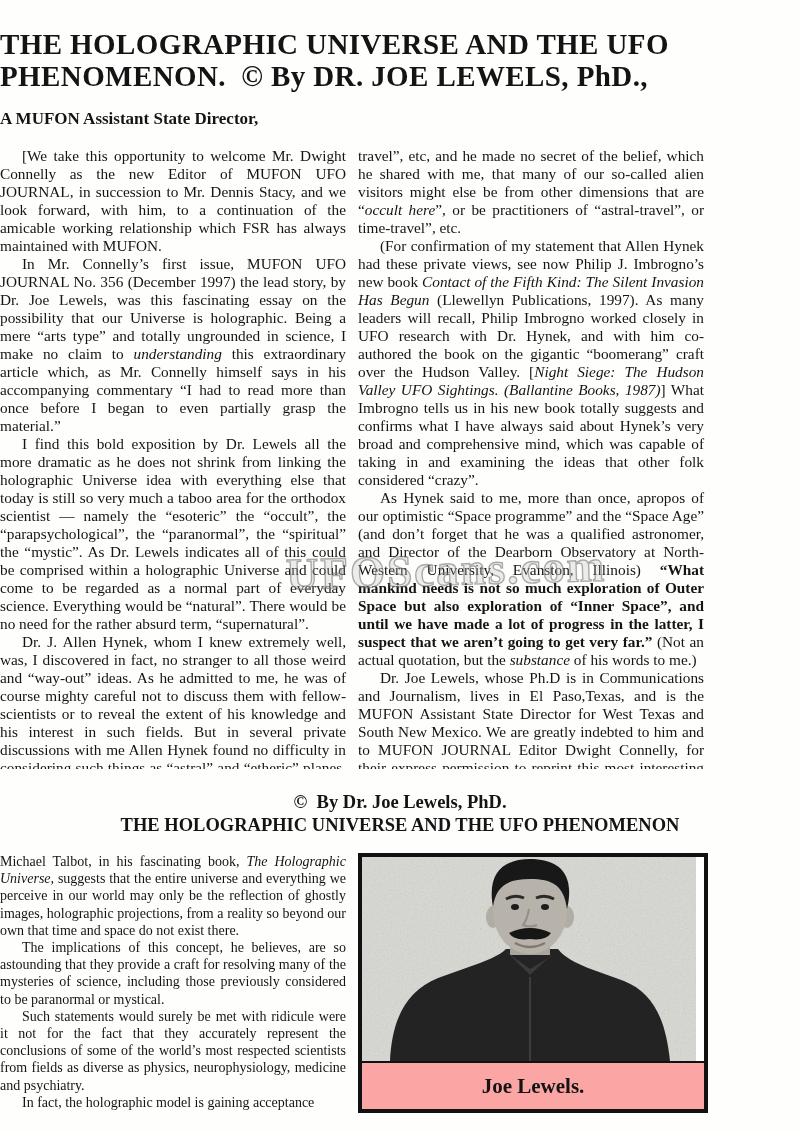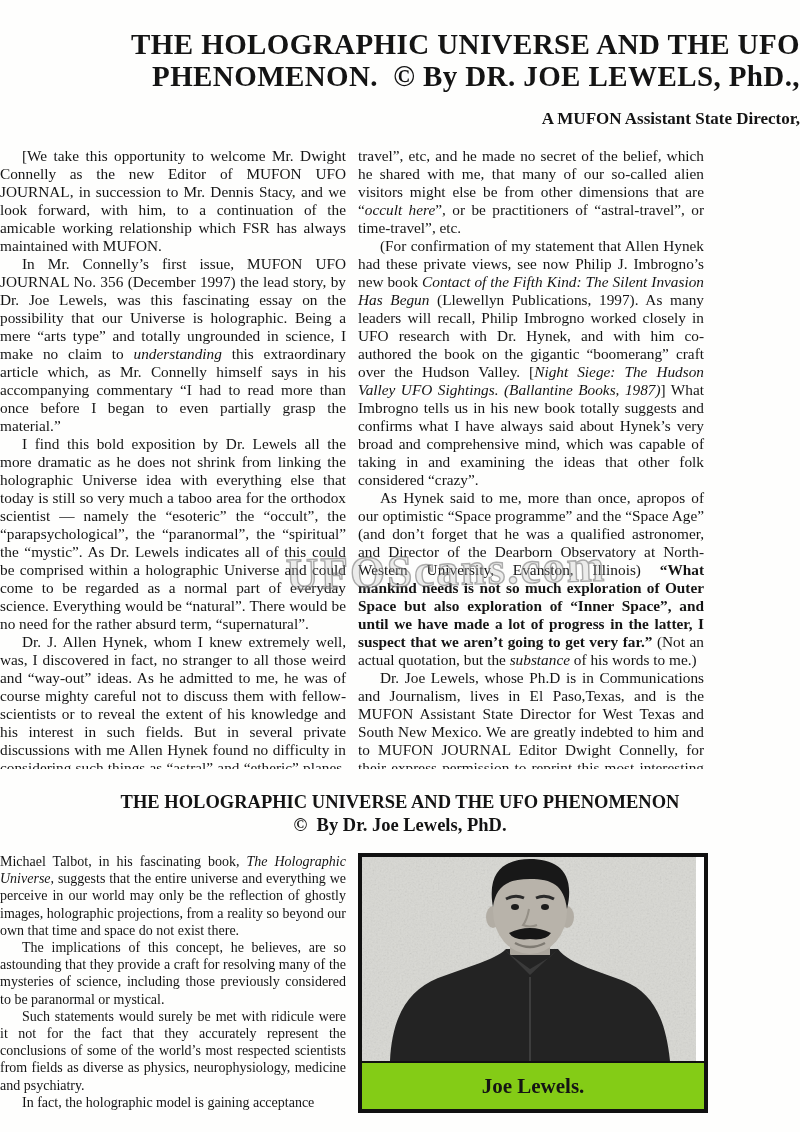--- a/index.html
+++ b/index.html
@@ -2,21 +2,21 @@
 <html><head>
 <meta charset="utf-8">
 <style>
   html,body{margin:0;padding:0;background:#e9e9e9;}
   .page{
     position:relative;width:800px;height:1132px;margin:0 auto;
     background:#fefefd;color:#141414;overflow:hidden;
     font-family:"Liberation Serif","DejaVu Serif",serif;
   }
   
-  .header{text-align:right;padding-top:28px;}
+  .header{text-align:left;padding-top:28px;}
   .title{font-weight:bold;font-size:29px;line-height:32px;letter-spacing:.4px;}
   .subtitle{font-weight:bold;font-size:17px;margin-top:17px;}
   
   .columns{display:flex;gap:12px;margin-right:49px;}
   .col{width:346px;text-align:justify;}
   .intro{margin-top:18px;height:622px;overflow:hidden;}
   .intro .col{font-size:15.3px;line-height:18px;}
   .col p{margin:0;text-indent:22px;}
   .col p.noindent{text-indent:0;}
   .i{font-style:italic;}
@@ -26,21 +26,21 @@
   
   .article{margin-top:16px;height:266px;overflow:hidden;}
   .article .col{font-size:14px;line-height:17.2px;}
   
   .photo-frame{
     margin:0;width:342px;height:252px;border:4px solid #111;
     background:#fff;display:flex;flex-direction:column;
   }
   .photo-frame svg{display:block;flex:0 0 auto;}
   .photo-caption{
-    flex:1;border-top:2px solid #111;background:#84cc16;
+    flex:1;border-top:2px solid #111;background:#fca5a5;
     font-weight:bold;font-size:21px;text-align:center;
     display:flex;align-items:center;justify-content:center;
   }
   
   .watermark{
     position:absolute;left:286px;top:544px;
     font-size:45px;font-weight:bold;letter-spacing:2px;
     color:rgba(190,190,190,0.28);
     -webkit-text-stroke:1.4px rgba(110,110,110,0.55);
     transform:rotate(-1.6deg);
@@ -69,22 +69,22 @@
       </div>
     <div class="col">
         <p class="noindent"><span>travel”, etc, and he made no secret of the belief, which he shared with me, that many of our so-called alien visitors might else be from other dimensions that are “</span><span class="i">occult here</span><span>”, or be practitioners of “astral-travel”, or time-travel”, etc.</span></p>
         <p><span>(For confirmation of my statement that Allen Hynek had these private views, see now Philip J. Imbrogno’s new book </span><span class="i">Contact of the Fifth Kind: The Silent Invasion Has Begun</span><span> (Llewellyn Publications, 1997). As many leaders will recall, Philip Imbrogno worked closely in UFO research with Dr. Hynek, and with him co-authored the book on the gigantic “boomerang” craft over the Hudson Valley. [</span><span class="i">Night Siege: The Hudson Valley UFO Sightings. (Ballantine Books, 1987)</span><span>] What Imbrogno tells us in his new book totally suggests and confirms what I have always said about Hynek’s very broad and comprehensive mind, which was capable of taking in and examining the ideas that other folk considered “crazy”.</span></p>
         <p><span>As Hynek said to me, more than once, apropos of our optimistic “Space programme” and the “Space Age” (and don’t forget that he was a qualified astronomer, and Director of the Dearborn Observatory at North-Western University, Evanston, Illinois) </span><span class="b">“What mankind needs is not so much exploration of Outer Space but also exploration of “Inner Space”, and until we have made a lot of progress in the latter, I suspect that we aren’t going to get very far.”</span><span> (Not an actual quotation, but the </span><span class="i">substance</span><span> of his words to me.)</span></p>
         <p><span>Dr. Joe Lewels, whose Ph.D is in Communications and Journalism, lives in El Paso,Texas, and is the MUFON Assistant State Director for West Texas and South New Mexico. We are greatly indebted to him and to MUFON JOURNAL Editor Dwight Connelly, for their express permission to reprint this most interesting article. - EDITOR]</span></p>
       </div>
   </div>
 
   <div class="section-header">
+    <div>©&nbsp; By Dr. Joe Lewels, PhD.</div>
     <div>THE HOLOGRAPHIC UNIVERSE AND THE UFO PHENOMENON</div>
-    <div>©&nbsp; By Dr. Joe Lewels, PhD.</div>
   </div>
 
   <div class="columns article">
     <div class="col">
         <p class="noindent"><span>Michael Talbot, in his fascinating book, </span><span class="i">The Holographic Universe,</span><span> suggests that the entire universe and everything we perceive in our world may only be the reflection of ghostly images, holographic projections, from a reality so beyond our own that time and space do not exist there.</span></p>
         <p><span>The implications of this concept, he believes, are so astounding that they provide a craft for resolving many of the mysteries of science, including those previously considered to be paranormal or mystical.</span></p>
         <p><span>Such statements would surely be met with ridicule were it not for the fact that they accurately represent the conclusions of some of the world’s most respected scientists from fields as diverse as physics, neurophysiology, medicine and psychiatry.</span></p>
         <p><span>In fact, the holographic model is gaining acceptance</span></p>
       </div>
 

